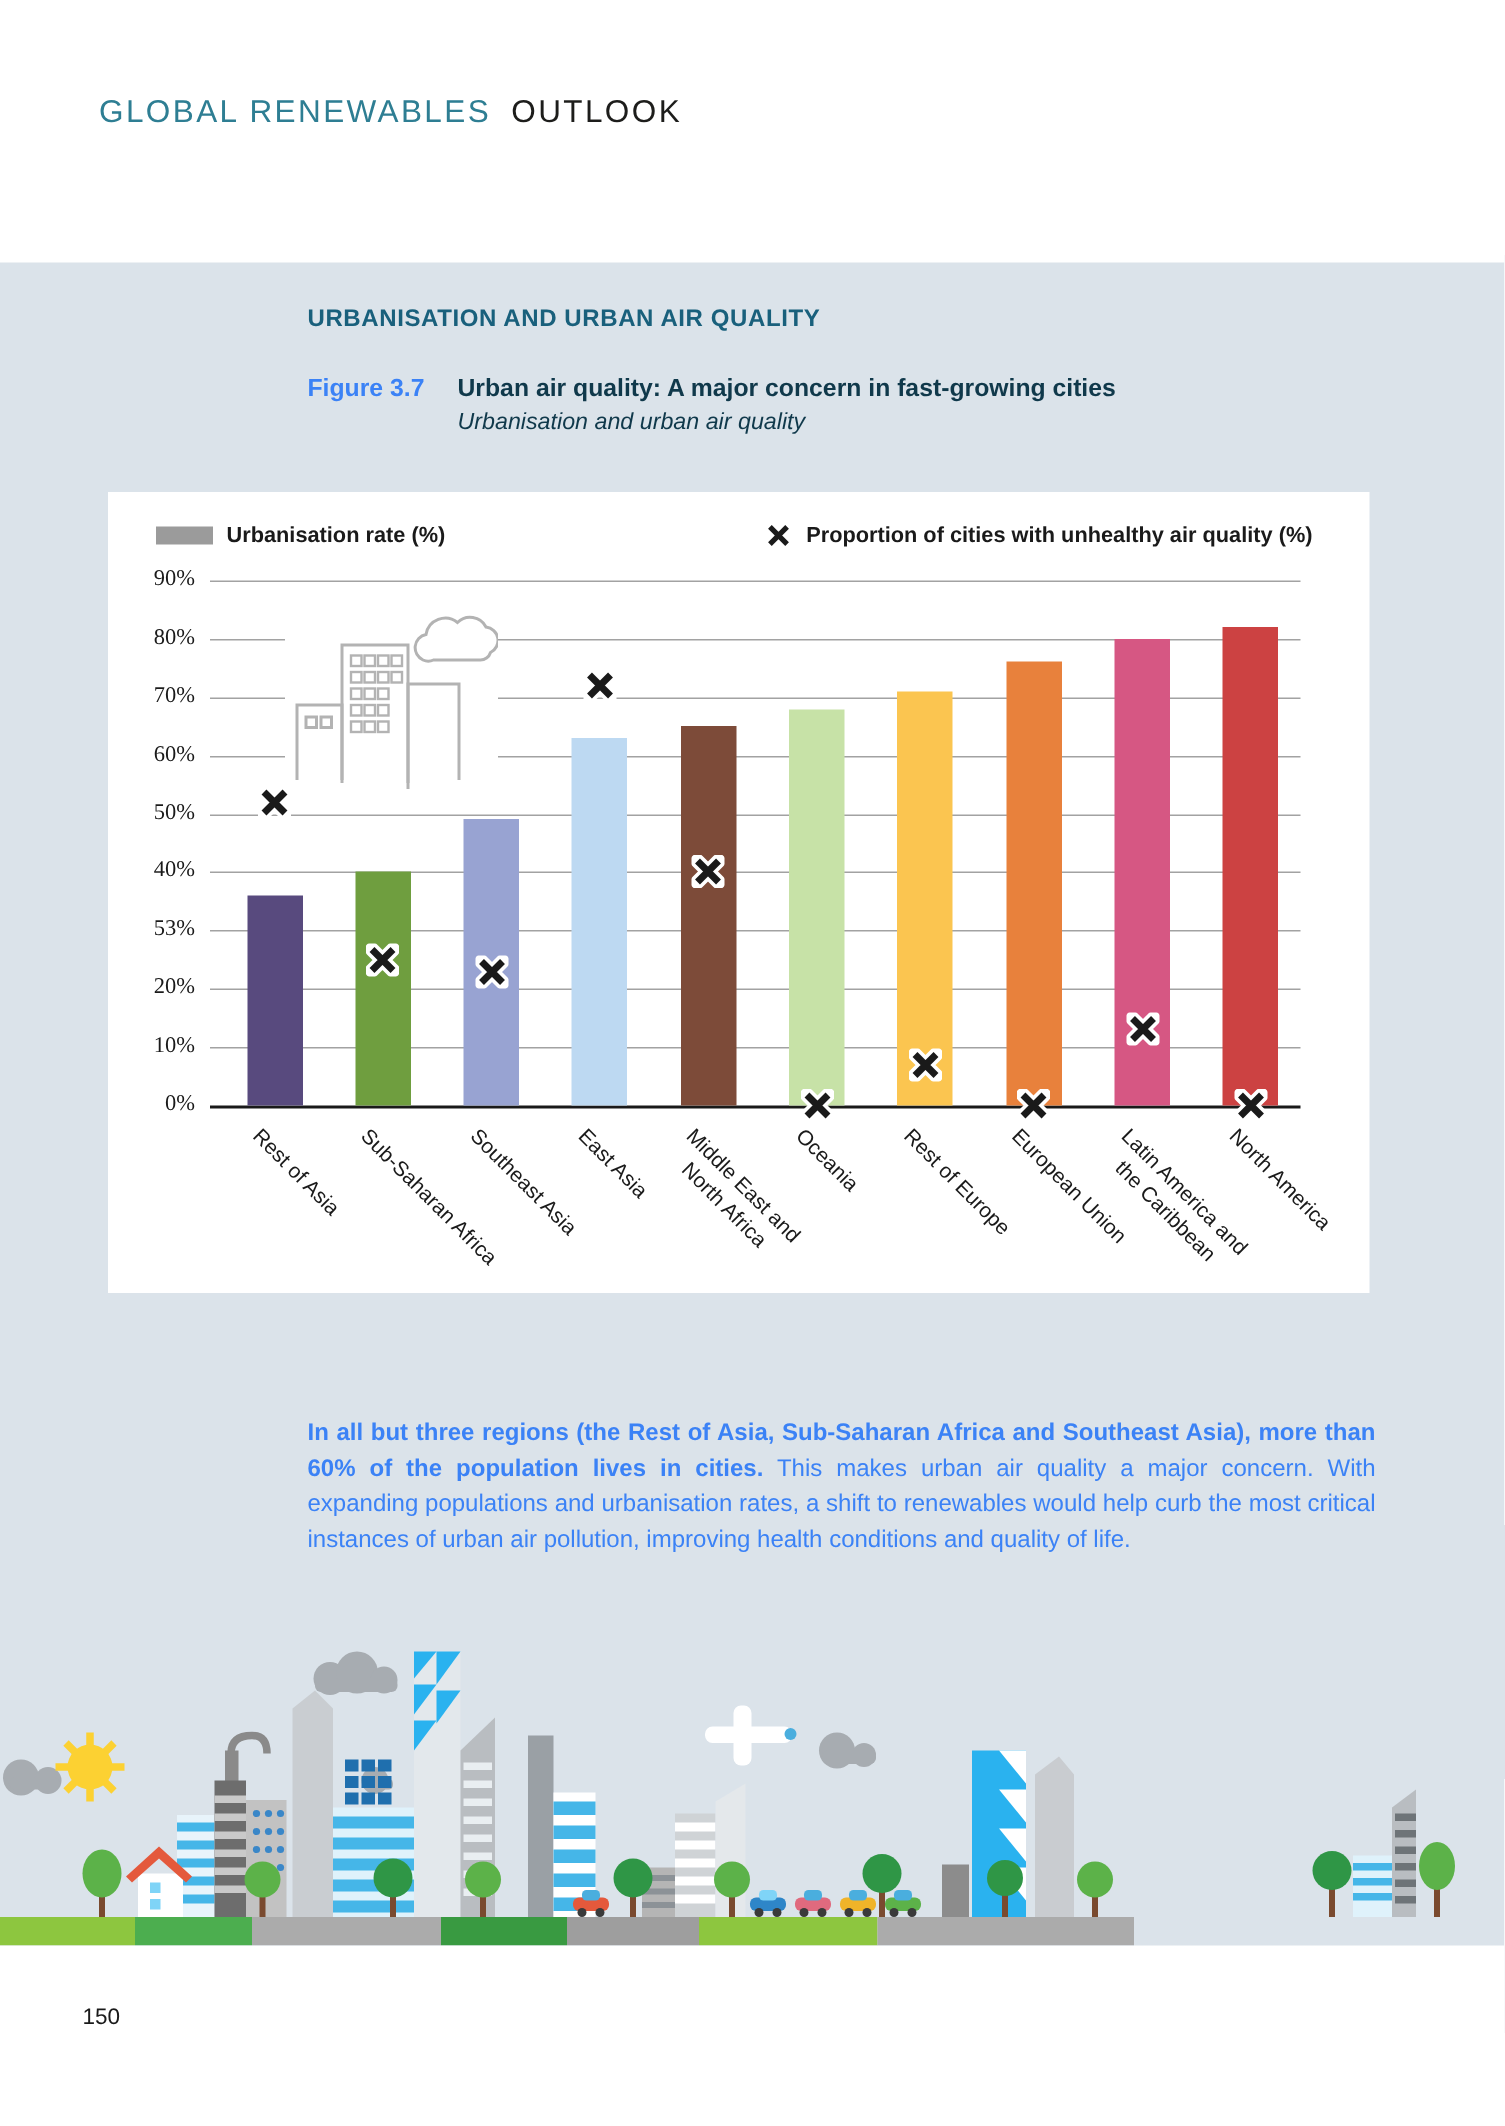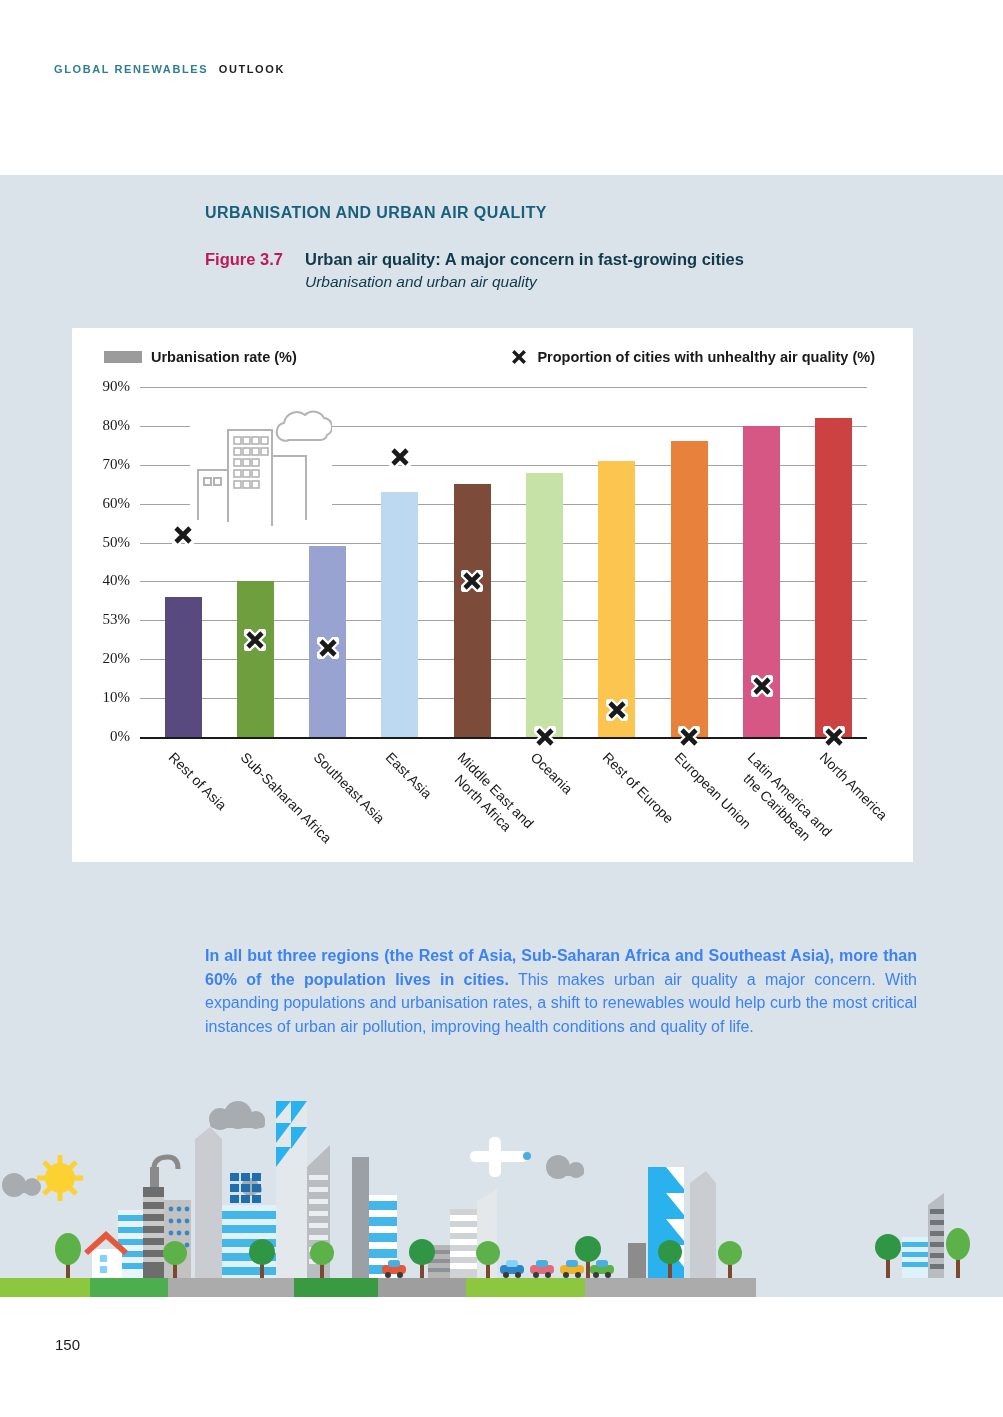--- a/index.html
+++ b/index.html
@@ -1,29 +1,29 @@
 <!DOCTYPE html>
 <html><head>
 <meta charset="utf-8">
 <style>
   html,body{margin:0;padding:0;background:#ffffff;}
   .page{position:relative;width:1003px;height:1417px;background:#ffffff;
         font-family:"Liberation Sans",sans-serif;color:#1a1a1a;overflow:hidden;}
 
   
-  .page-header{position:absolute;left:54px;top:63px;font-size:11px;font-weight:bold;letter-spacing:1.6px;}
+  .page-header{position:absolute;left:66px;top:63px;font-size:21px;font-weight:normal;letter-spacing:1.6px;}
   .brand-primary{color:#2e7e93;}
   .brand-secondary{color:#1d1d1b;margin-left:6px;}
 
   
   .panel{position:absolute;left:0;top:175px;width:1003px;height:1122px;background:#dbe3ea;}
 
   .section-title{position:absolute;left:205px;top:204px;margin:0;font-size:16px;font-weight:bold;
                  color:#19607c;letter-spacing:.4px;}
-  .figure-label{position:absolute;left:205px;top:250px;font-size:16.5px;font-weight:bold;color:#be185d;}
+  .figure-label{position:absolute;left:205px;top:250px;font-size:16.5px;font-weight:bold;color:#3b82f6;}
   .figure-title{position:absolute;left:305px;top:250px;font-size:16.5px;font-weight:bold;color:#10394b;}
   .figure-subtitle{position:absolute;left:305px;top:273px;font-size:15.5px;font-style:italic;color:#10394b;}
 
   
   .chart-card{position:absolute;left:72px;top:328px;width:841px;height:534px;background:#ffffff;}
   .legend{position:absolute;left:32px;right:38px;top:20px;display:flex;justify-content:space-between;
           font-size:14.5px;font-weight:bold;color:#1a1a1a;align-items:center;}
   .legend-item{display:flex;align-items:center;gap:9px;}
   .legend-swatch{width:38px;height:12px;background:#9b9b9b;display:inline-block;}
 

